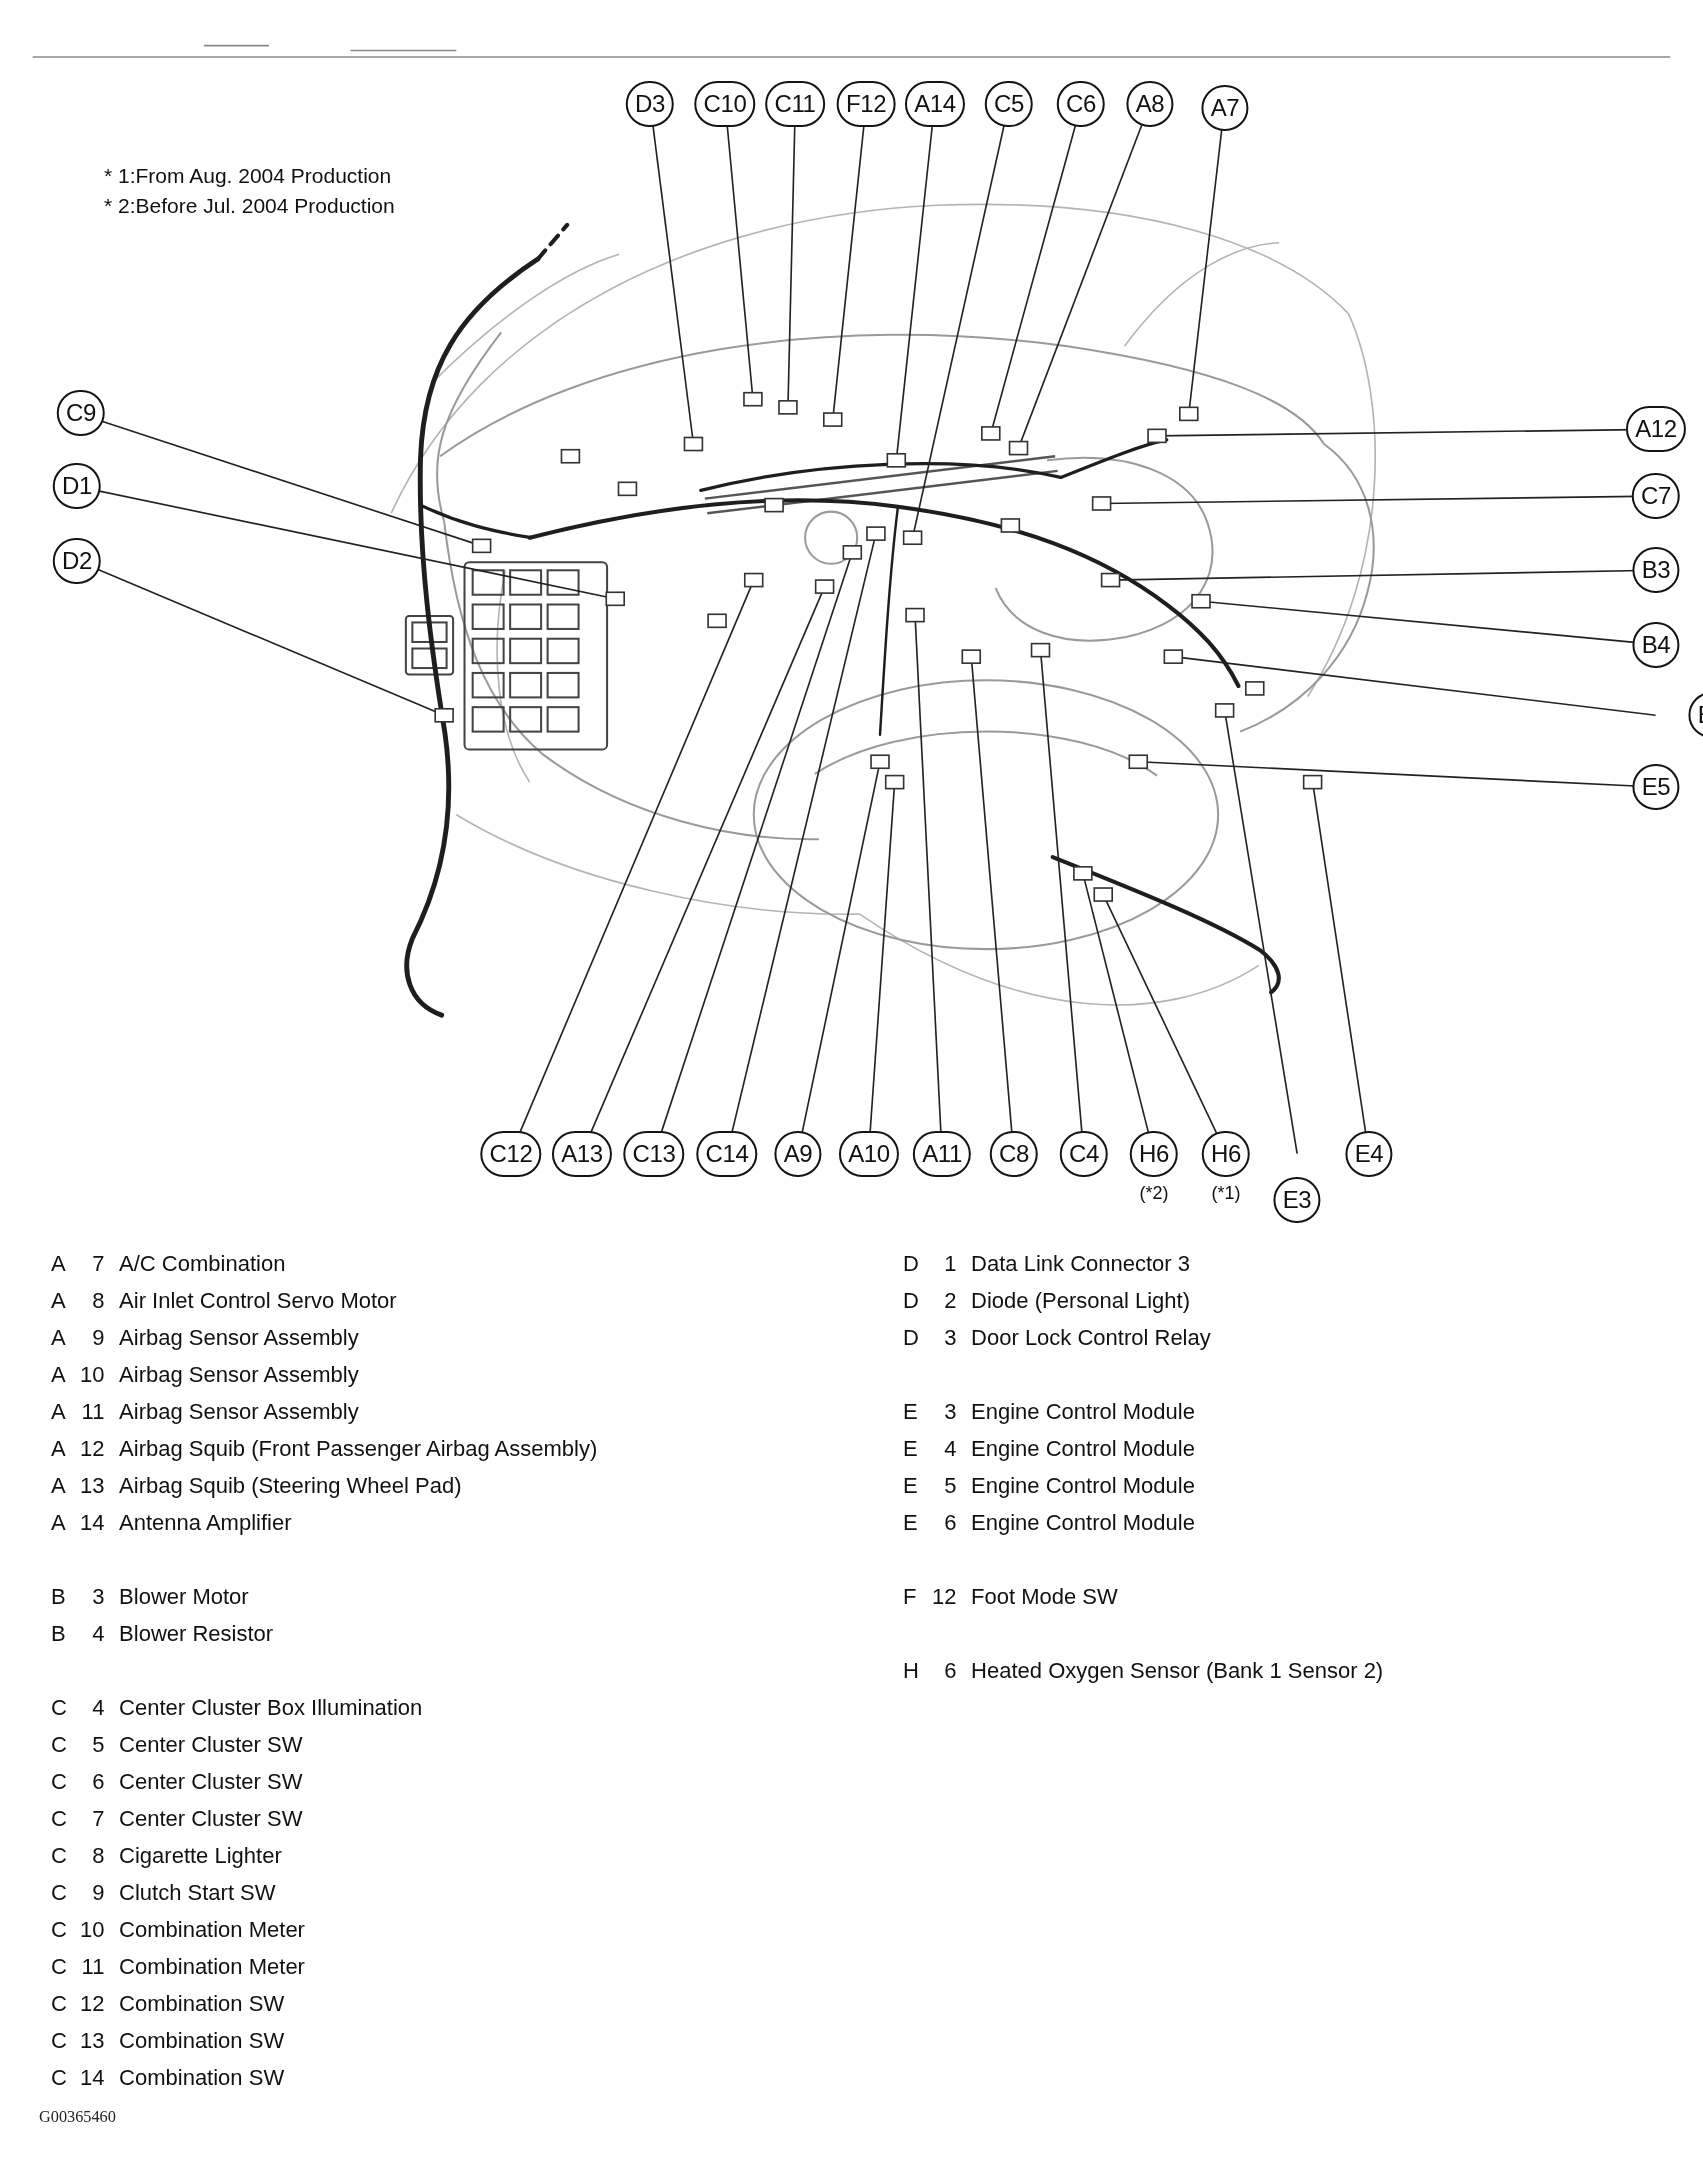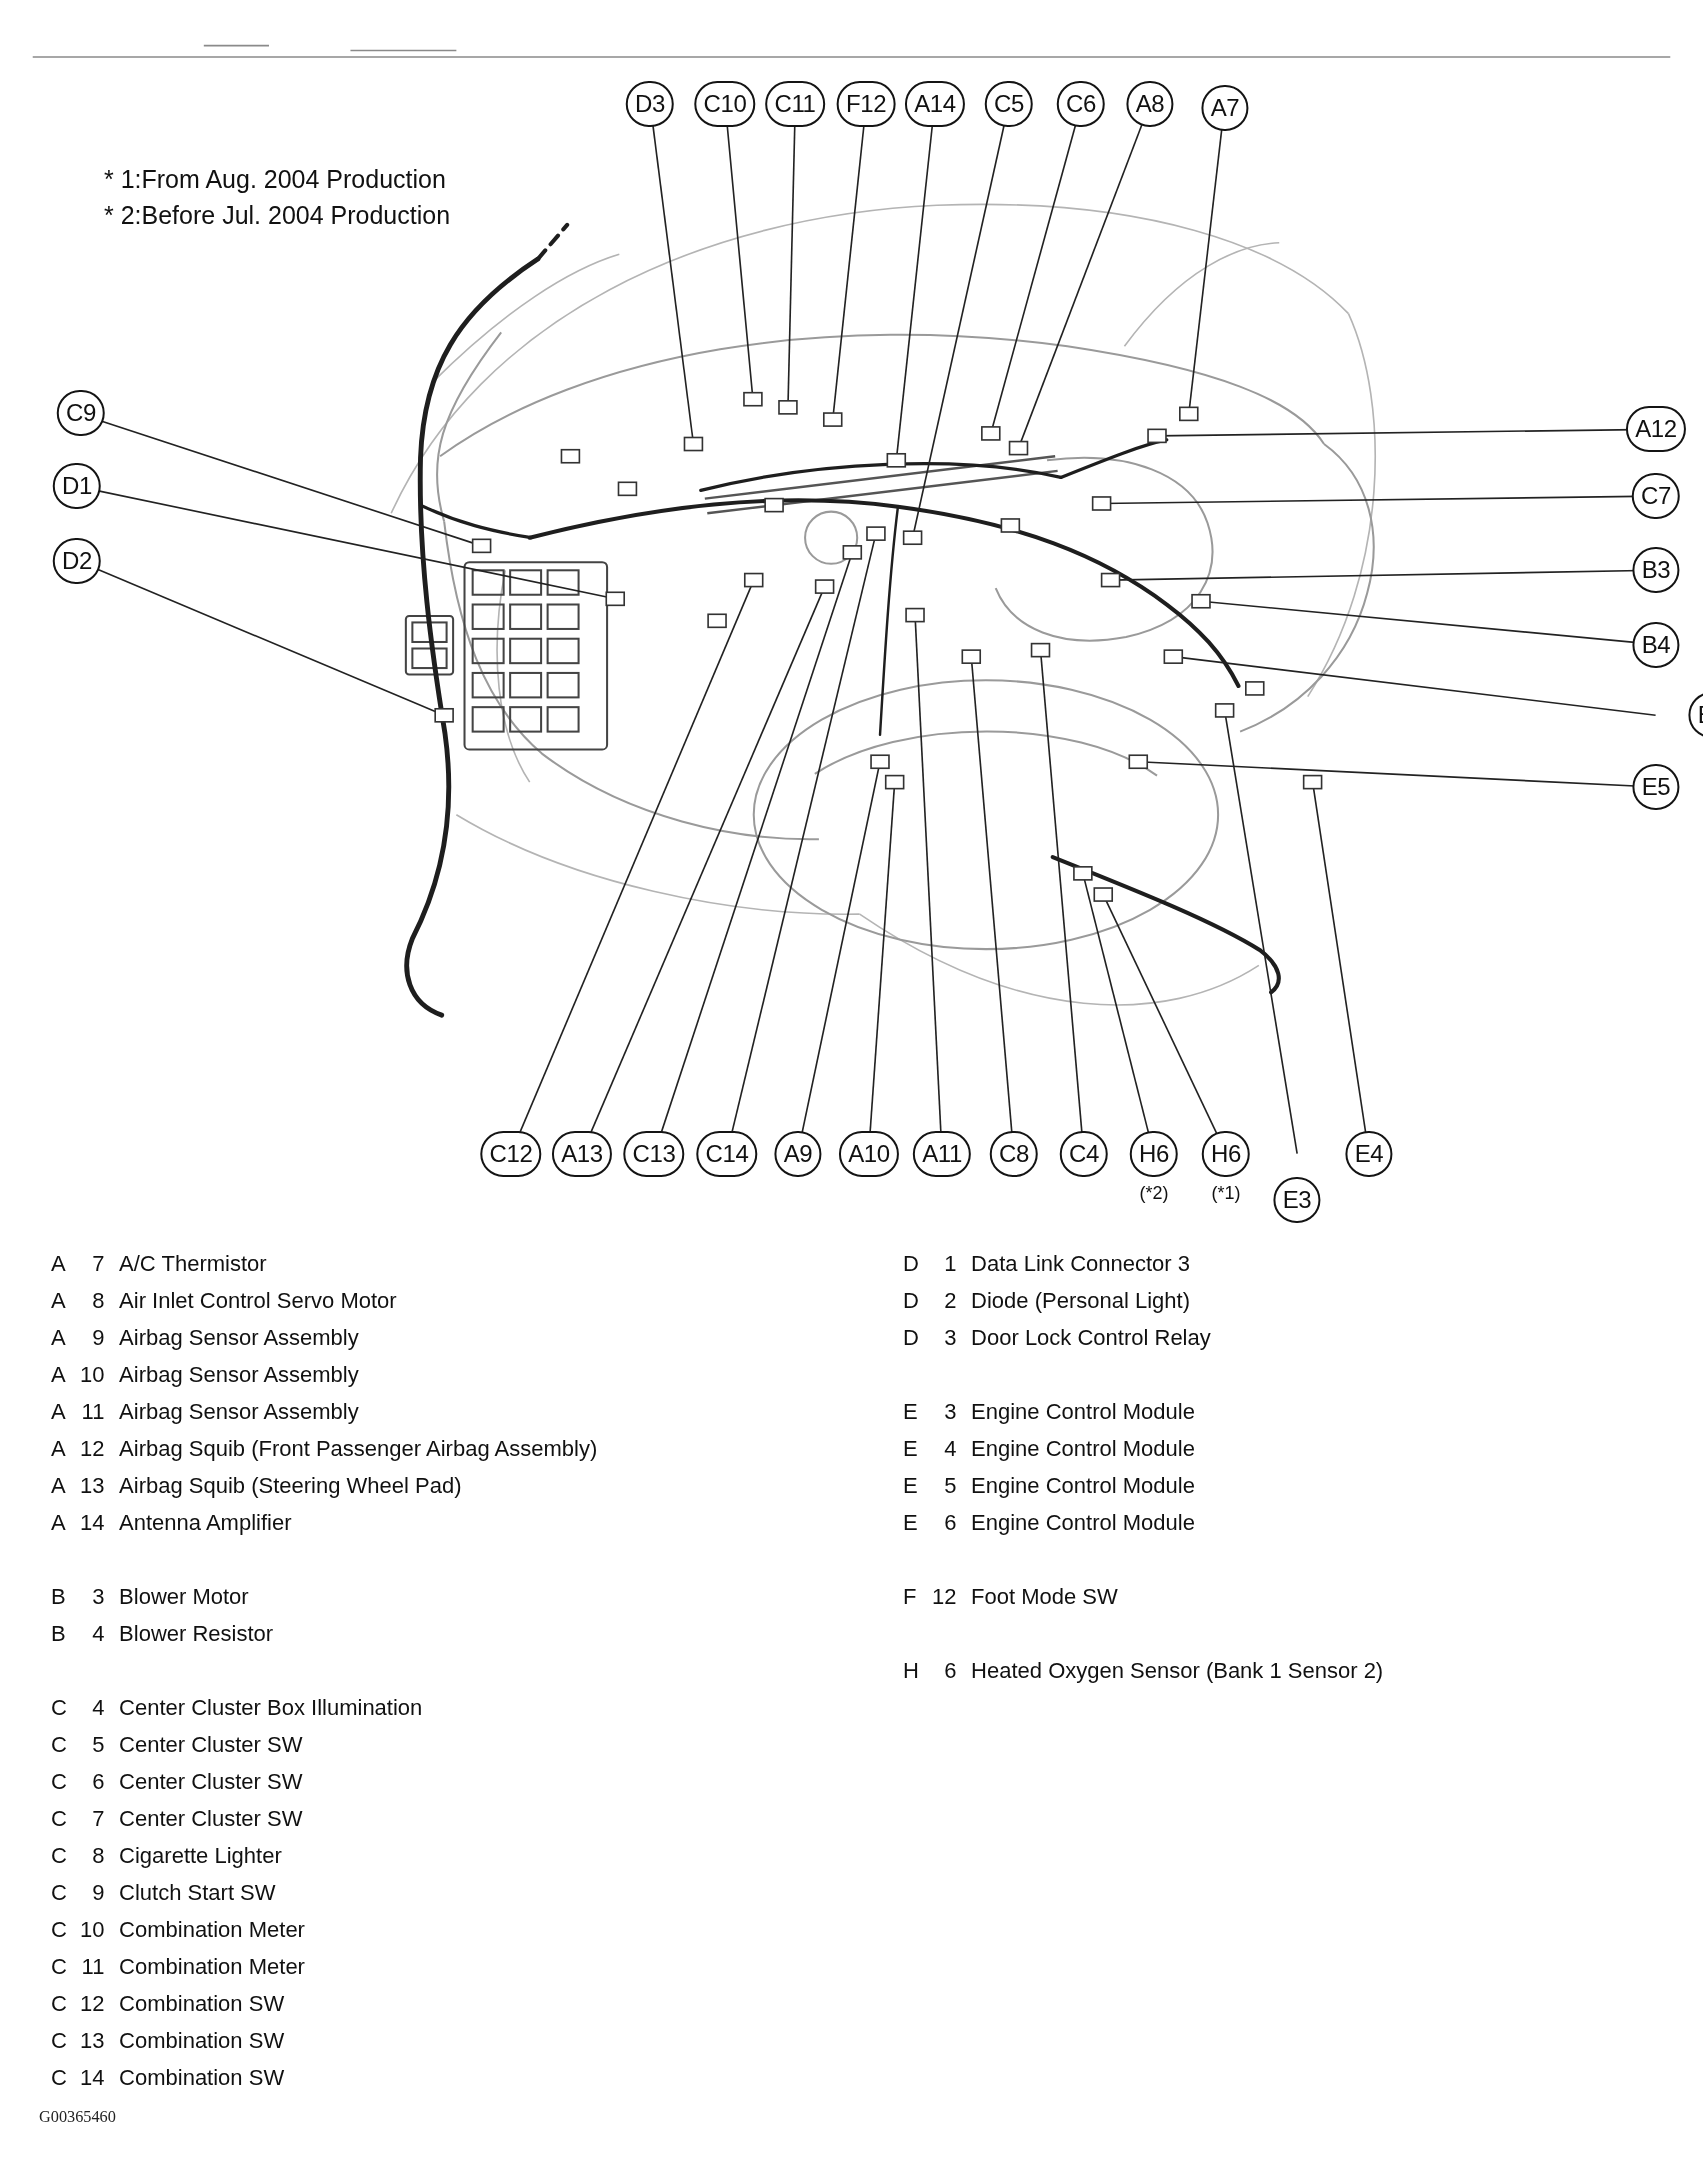--- a/index.html
+++ b/index.html
@@ -26,21 +26,21 @@
     letter-spacing:-0.4px;
     z-index:3;
   }
   .callout-sub{
     position:absolute;
     transform:translate(-50%,0);
     font-size:18px;color:#111;z-index:3;
   }
   .notes{
     position:absolute;left:104px;top:161px;
-    font-size:25px;line-height:1.45;color:#111;z-index:3;
+    font-size:21px;line-height:1.45;color:#111;z-index:3;
   }
   .legend-col{position:absolute;top:1245px;z-index:3;}
   .legend-col.left{left:51px;width:815px;}
   .legend-col.right{left:903px;width:774px;}
   .lrow{display:flex;align-items:center;height:37px;font-size:22px;}
   .lt{display:inline-block;width:24.4px;flex:0 0 24.4px;}
   .ln{display:inline-block;width:29px;flex:0 0 29px;text-align:right;}
   .ll{margin-left:14.7px;white-space:nowrap;}
   .lgap{height:37px;}
   .figure-id{
@@ -238,21 +238,21 @@
   <div class="callout" style="left:1297px;top:1200px">E3</div>
   <div class="callout" style="left:1369px;top:1154px">E4</div>
 
   <span class="callout-sub" style="left:1154px;top:1183px">(*2)</span>
   <span class="callout-sub" style="left:1226px;top:1183px">(*1)</span>
 
   <div class="legend-col left">
     <div class="lrow">
         <span class="lt">A</span>
         <span class="ln">7</span>
-        <span class="ll">A/C Thermistor</span>
+        <span class="ll">A/C Combination</span>
       </div>
     <div class="lrow">
         <span class="lt">A</span>
         <span class="ln">8</span>
         <span class="ll">Air Inlet Control Servo Motor</span>
       </div>
     <div class="lrow">
         <span class="lt">A</span>
         <span class="ln">9</span>
         <span class="ll">Airbag Sensor Assembly</span>

